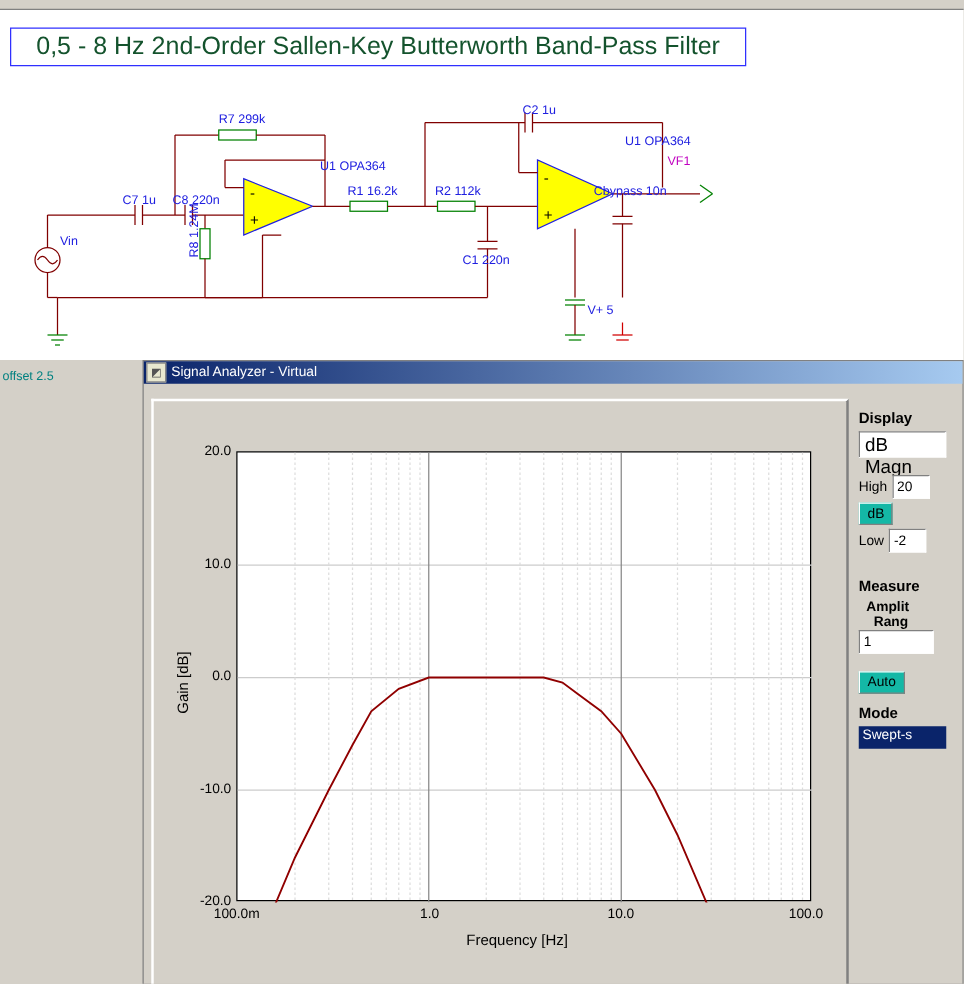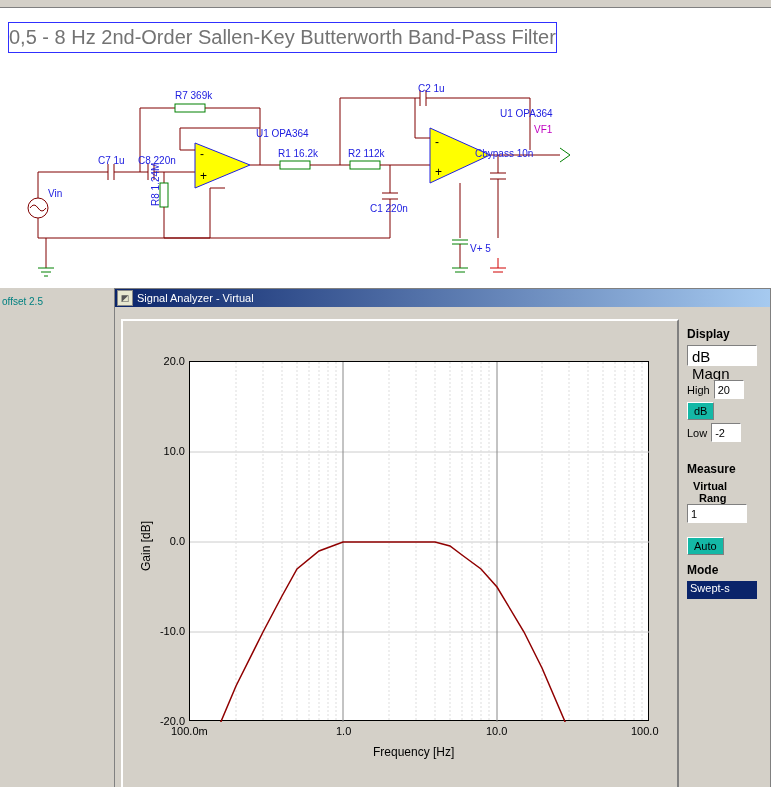--- a/index.html
+++ b/index.html
@@ -17,24 +17,24 @@
     top: 8px; left: 0; right: 0;
     height: 280px;
     background: #fff;
     background-image: radial-gradient(#ccc 0.5px, transparent 0.5px);
     background-size: 8px 8px;
   }
   .title-box {
     position: absolute;
     top: 14px; left: 8px;
     border: 1px solid #3030ff;
-    padding: 3px 0;
+    padding: 3px 20px;
     font-family: Arial, sans-serif;
     font-size: 20px;
-    color: #737373;
+    color: #14532d;
     background: #fff;
   }
   .comp-label {
     position: absolute;
     font-size: 10px;
     color: #2020e0;
     font-family: Arial, sans-serif;
     white-space: nowrap;
   }
   .node-label {
@@ -296,21 +296,21 @@
       </g>
 
       <line x1="46" y1="230" x2="210" y2="230"></line>
       <line x1="210" y1="230" x2="210" y2="180"></line>
       <line x1="210" y1="180" x2="225" y2="180"></line>
 
       <line x1="164" y1="230" x2="390" y2="230"></line>
     </g>
   </svg>
 
-  <div class="comp-label" style="top:82px; left:175px;">R7 369k</div>
+  <div class="comp-label" style="top:82px; left:175px;">R7 299k</div>
   <div class="comp-label" style="top:147px; left:98px;">C7 1u</div>
   <div class="comp-label" style="top:147px; left:138px;">C8 220n</div>
   <div class="comp-label" style="top:198px; left:150px; transform:rotate(-90deg); transform-origin:left top;">R8 1.24M</div>
   <div class="comp-label" style="top:120px; left:256px;">U1 OPA364</div>
   <div class="comp-label" style="top:140px; left:278px;">R1 16.2k</div>
   <div class="comp-label" style="top:140px; left:348px;">R2 112k</div>
   <div class="comp-label" style="top:75px; left:418px;">C2 1u</div>
   <div class="comp-label" style="top:195px; left:370px;">C1 220n</div>
   <div class="comp-label" style="top:140px; left:475px;">Cbypass 10n</div>
   <div class="comp-label" style="top:100px; left:500px;">U1 OPA364</div>
@@ -400,21 +400,21 @@
     </div>
     <div class="ctrl-row">
       <button class="btn">dB</button>
     </div>
     <div class="ctrl-row">
       <label>Low</label>
       <input class="text-input" value="-2" style="">
     </div>
 
     <div class="group-label" style="margin-top:20px;">Measure</div>
-    <div style="font-weight:bold; margin-left:6px;">Virtual</div>
+    <div style="font-weight:bold; margin-left:6px;">Amplit</div>
     <div style="font-weight:bold; margin-left:12px;">Rang</div>
     <input class="text-input" style="width: 60px;" value="1">
     <div class="ctrl-row" style="margin-top:14px;">
       <button class="btn" style="">Auto</button>
     </div>
 
     <div class="group-label" style="margin-top:8px;">Mode</div>
     <div class="mode-select">Swept-s</div>
   </div>
 </div>

